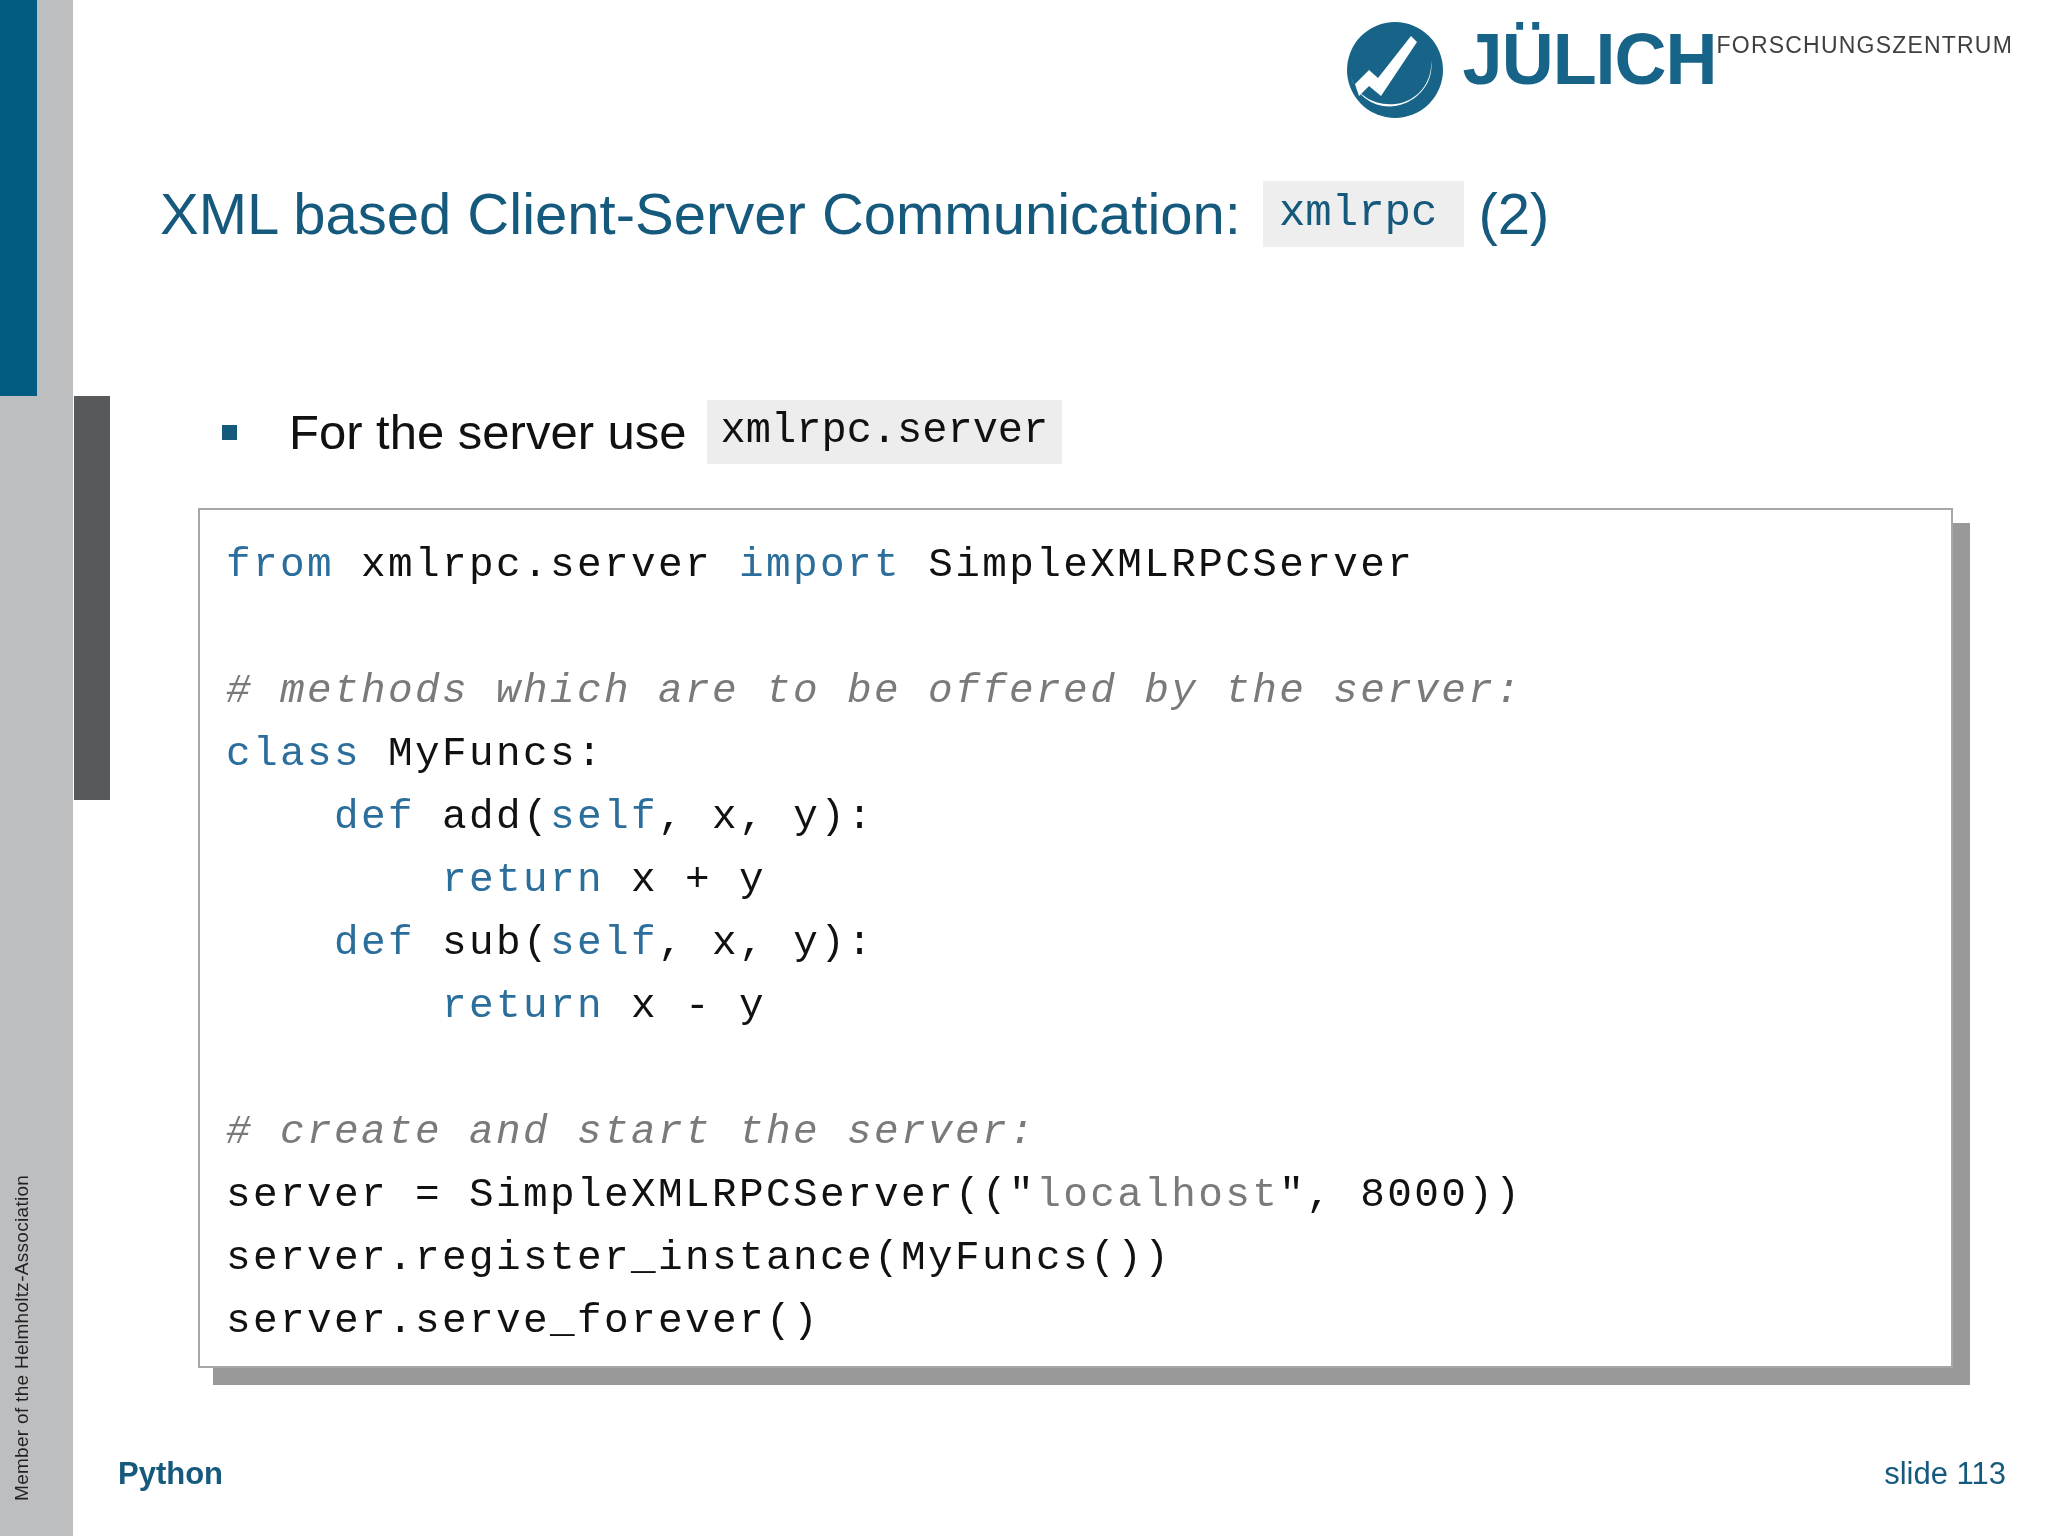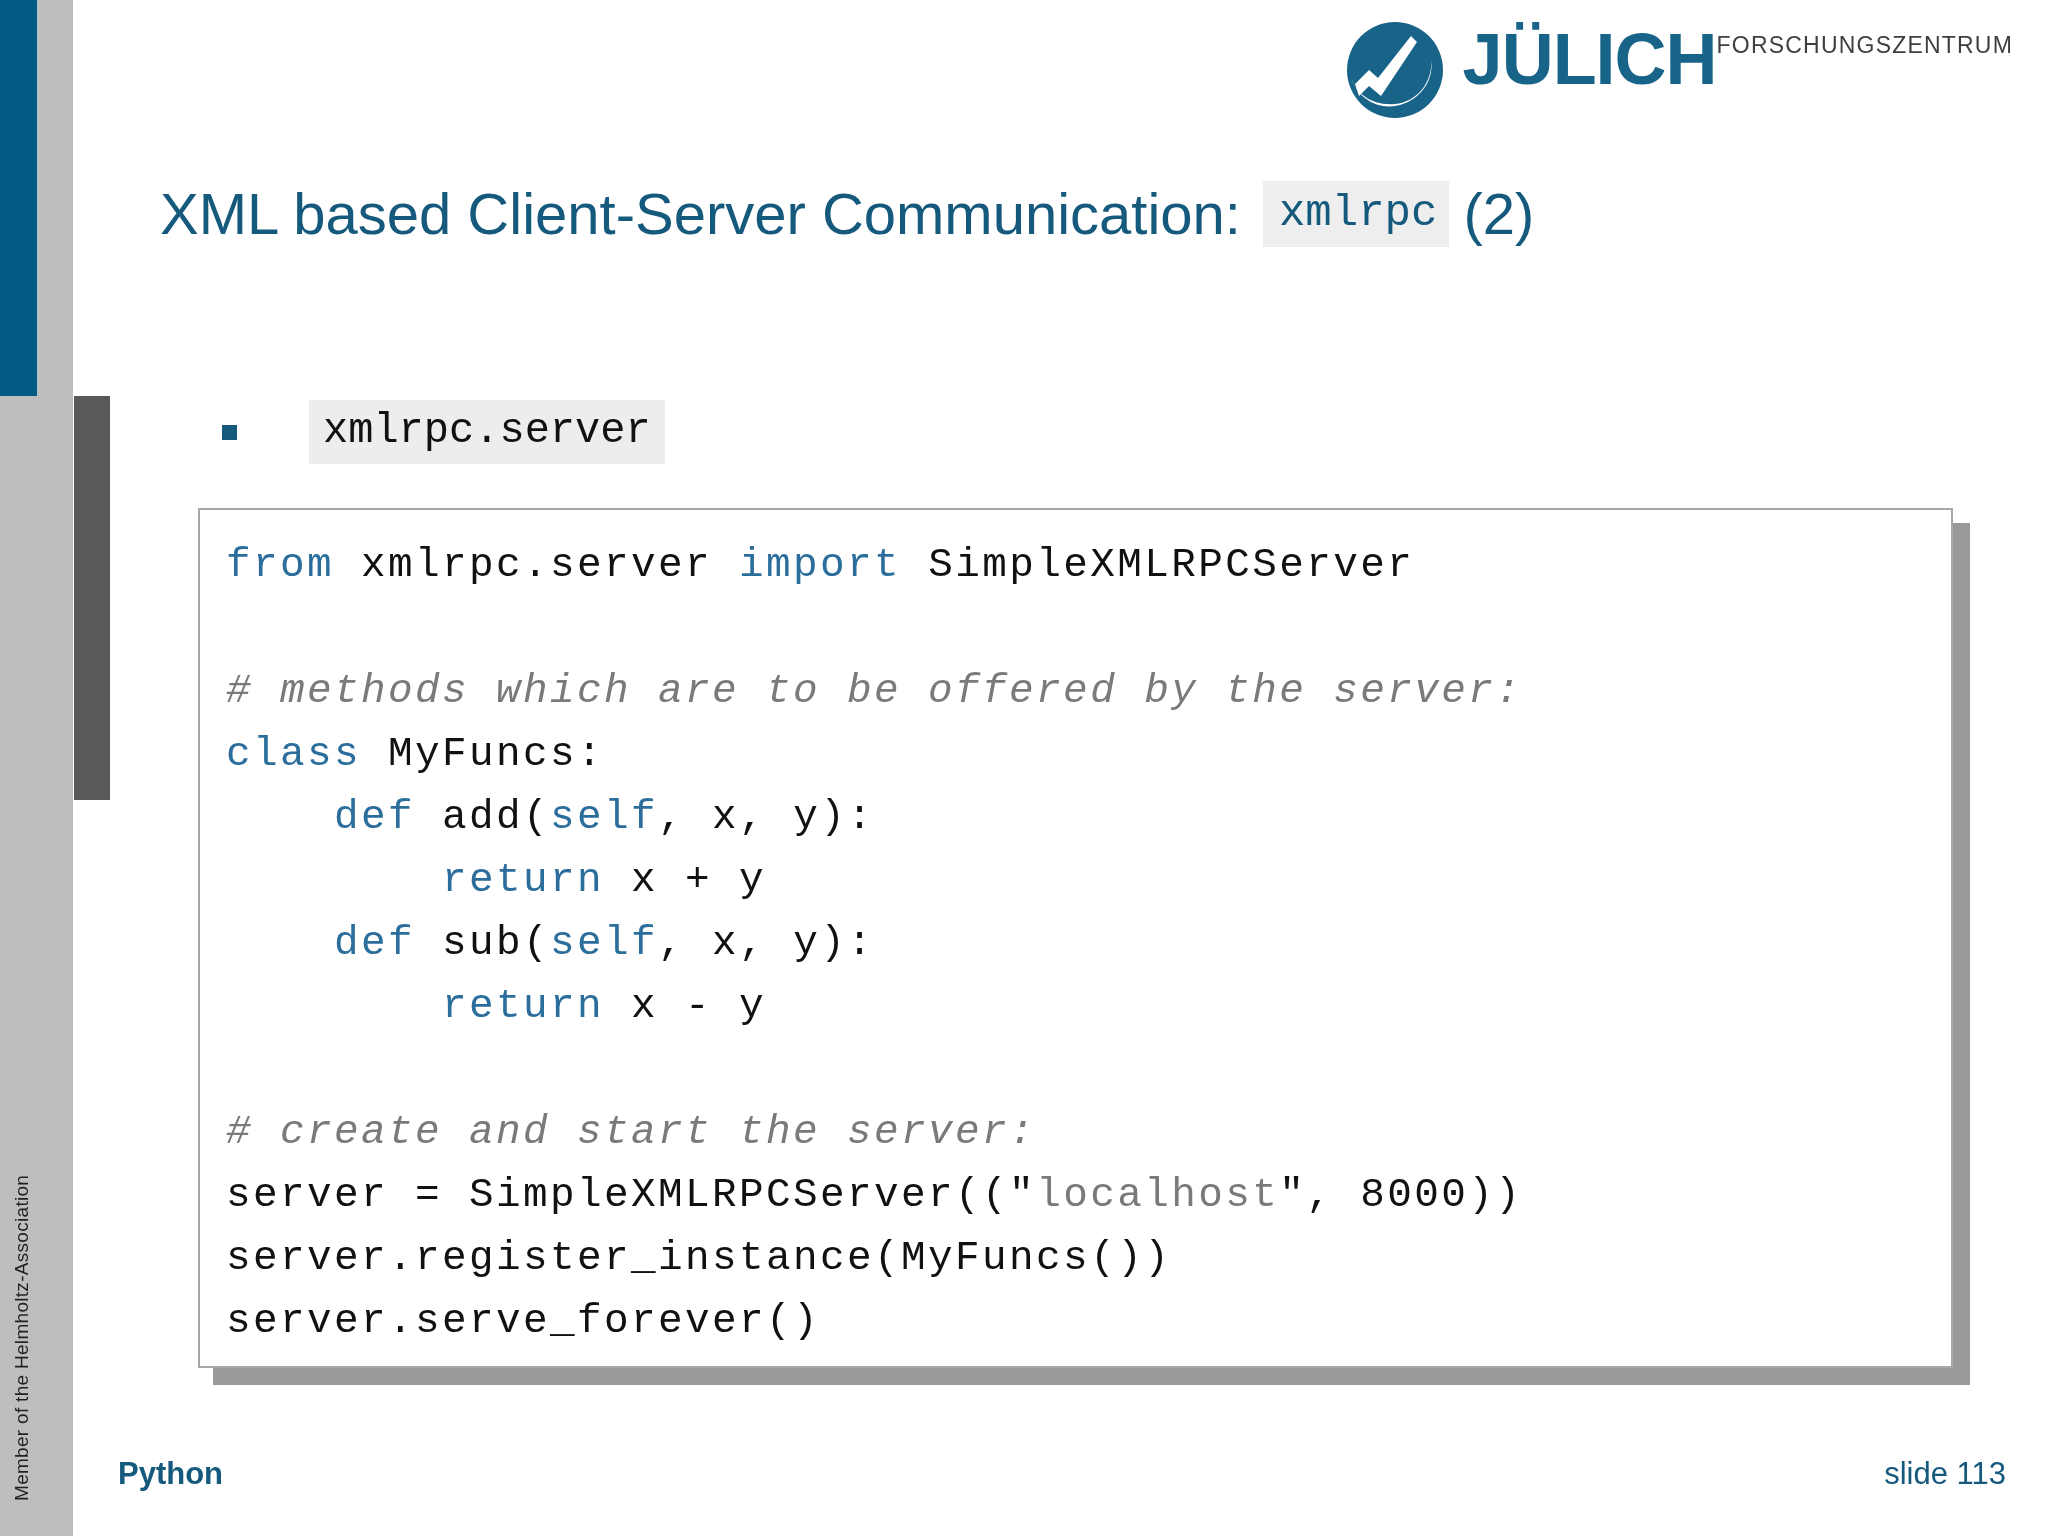--- a/index.html
+++ b/index.html
@@ -106,21 +106,21 @@
     color: #15597d;
     font-family: "Liberation Sans", sans-serif;
     font-weight: normal;
     line-height: 1;
   }
   #title-code-badge {
     background: #eeeeee;
     color: #15597d;
     font-family: "Liberation Mono", monospace;
     font-size: 44px;
-    padding: 10px 12px 12px 16px;
+    padding: 10px 27px 12px 16px;
     margin: 0 14px 0 22px;
     line-height: 1;
   }
   #title-suffix {
     font-size: 58px;
     color: #15597d;
     font-family: "Liberation Sans", sans-serif;
   }
 
   
@@ -236,20 +236,21 @@
 </div>
 
 <div id="slide-title">
   <span class="title-text">XML based Client-Server Communication:</span>
   <span id="title-code-badge">xmlrpc</span>
   <span id="title-suffix">(2)</span>
 </div>
 
 <div id="bullet-row">
   <span id="bullet-marker"></span>
+  <span id="bullet-text">For the server use</span>
   <span id="bullet-code-badge">xmlrpc.server</span>
 </div>
 
 <div id="code-shadow"></div>
 <div id="code-block">
   <div id="code-lines"><span class="code-line"><span class="kw">from</span><span class="pl"> xmlrpc.server </span><span class="kw">import</span><span class="pl"> SimpleXMLRPCServer</span></span><span class="code-line">&nbsp;</span><span class="code-line"><span class="cm"># methods which are to be offered by the server:</span></span><span class="code-line"><span class="kw">class</span><span class="pl"> MyFuncs:</span></span><span class="code-line"><span class="pl">    </span><span class="kw">def</span><span class="pl"> add(</span><span class="kw">self</span><span class="pl">, x, y):</span></span><span class="code-line"><span class="pl">        </span><span class="kw">return</span><span class="pl"> x + y</span></span><span class="code-line"><span class="pl">    </span><span class="kw">def</span><span class="pl"> sub(</span><span class="kw">self</span><span class="pl">, x, y):</span></span><span class="code-line"><span class="pl">        </span><span class="kw">return</span><span class="pl"> x - y</span></span><span class="code-line">&nbsp;</span><span class="code-line"><span class="cm"># create and start the server:</span></span><span class="code-line"><span class="pl">server = SimpleXMLRPCServer(("</span><span class="st">localhost</span><span class="pl">", 8000))</span></span><span class="code-line"><span class="pl">server.register_instance(MyFuncs())</span></span><span class="code-line"><span class="pl">server.serve_forever()</span></span></div>
 </div>
 
 <div id="footer-left">Python</div>
 <div id="footer-right">slide 113</div>

